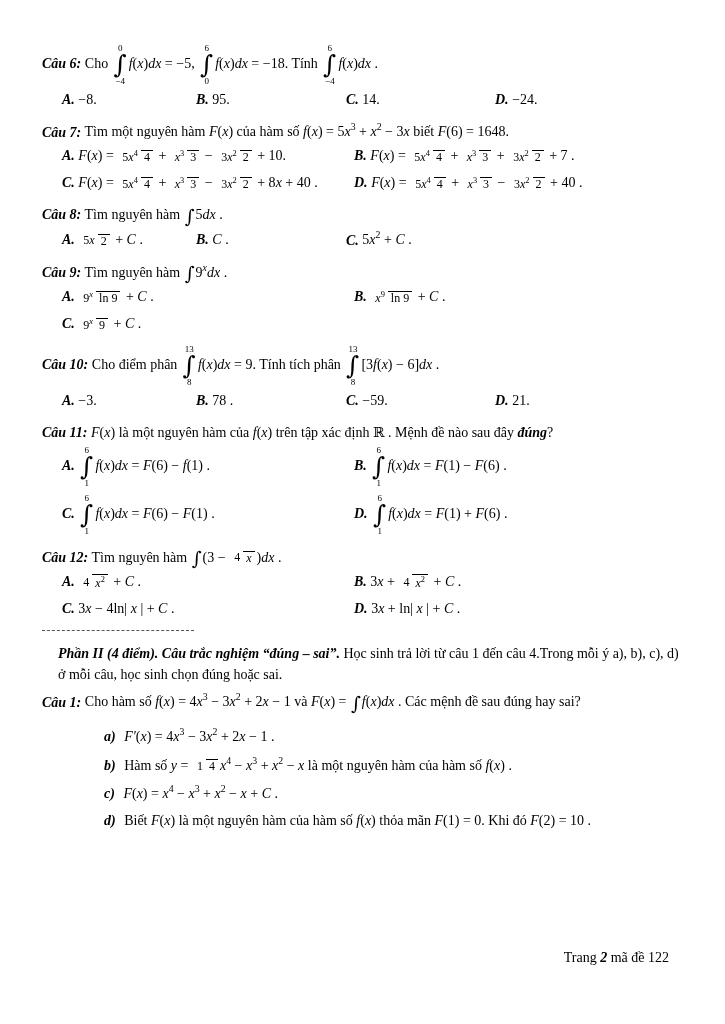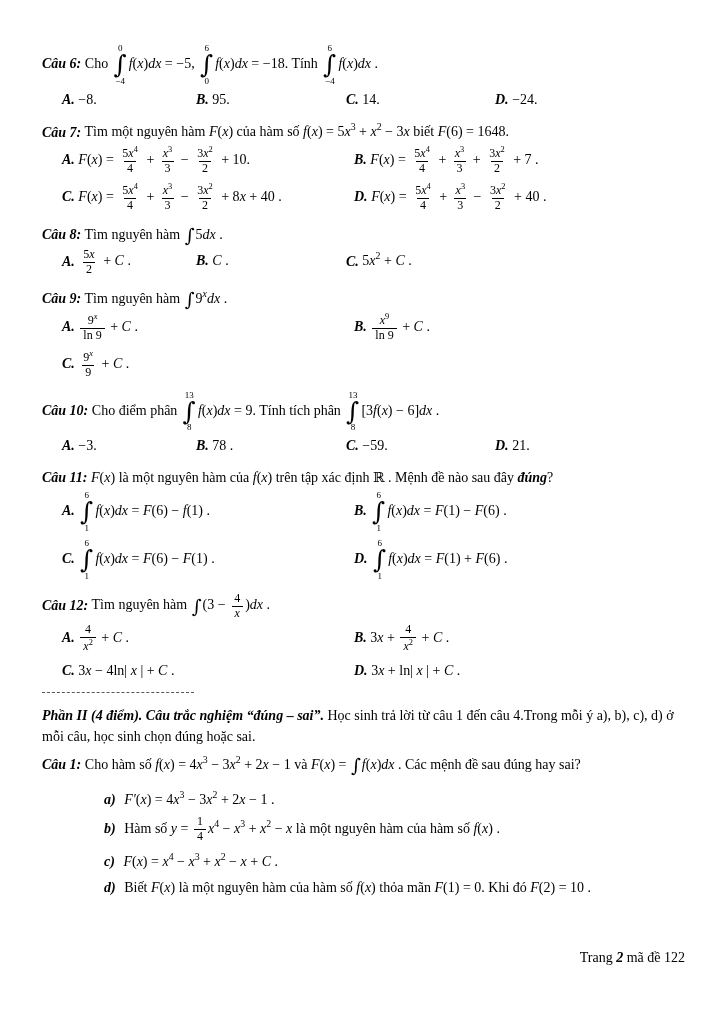--- a/index.html
+++ b/index.html
@@ -16,38 +16,38 @@
   .qlabel, .olabel, .tf-label, .part-bold, .bold { font-weight: bold; font-style: italic; }
   .question { margin-bottom: 11px; }
   .stem { line-height: 1.5; }
   .opts { margin-top: 3px; padding-left: 20px; display: grid; align-items: baseline; }
   .opts.row4 { grid-template-columns: 134px 150px 149px 1fr; }
   .opts.grid2 { grid-template-columns: 292px 1fr; row-gap: 6px; }
   .opt { white-space: nowrap; line-height: 1.5; }
   .mv { font-style: italic; }
   sup.msup { font-size: 0.7em; }
   .frac {
-    display: inline-flex; flex-direction: column; align-items: center;
+    display: inline-flex; flex-direction: row; align-items: center;
     vertical-align: middle; margin: 0 2px; line-height: 1.15;
   }
   .frac .num, .frac .den { font-size: 12px; padding: 0 3px; text-align: center; white-space: nowrap; }
   .frac .den { border-top: 1px solid #000; }
   .int {
     display: inline-flex; flex-direction: column; align-items: center;
     vertical-align: middle; line-height: 1; margin: 0 2px;
   }
   .int .lim { font-size: 9px; line-height: 1; }
   .int .sign { font-size: 25px; line-height: 0.95; font-family: "DejaVu Serif", "DejaVu Sans", serif; }
   .int0 { font-size: 19px; line-height: 1; vertical-align: middle; margin: 0 1px; font-family: "DejaVu Serif", "DejaVu Sans", serif; }
   .dashes { width: 152px; border-top: 1px dashed #555; margin: 2px 0 12px; height: 0; }
-  .part-header { line-height: 1.5; margin: 0 0 6px 0; }
+  .part-header { line-height: 1.5; margin: 0 0 6px 16px; }
   .tf-question .stem { margin-bottom: 12px; }
   .tf-item { padding-left: 62px; line-height: 1.55; margin: 5px 0; }
   .tf-label { margin-right: 5px; }
-  .footer { position: absolute; right: 40px; bottom: 58px; font-size: 14px; }
+  .footer { position: absolute; right: 56px; bottom: 58px; font-size: 14px; }
 </style>
 </head>
 <body>
 
 <div class="page">
   <div id="content">
       <div class="question">
         <p class="stem"><span class="qlabel">Câu 6:</span> <span class="math"><span class="mt">Cho </span><span class="int">
               <span class="lim">0</span>
               <span class="sign">∫</span>

